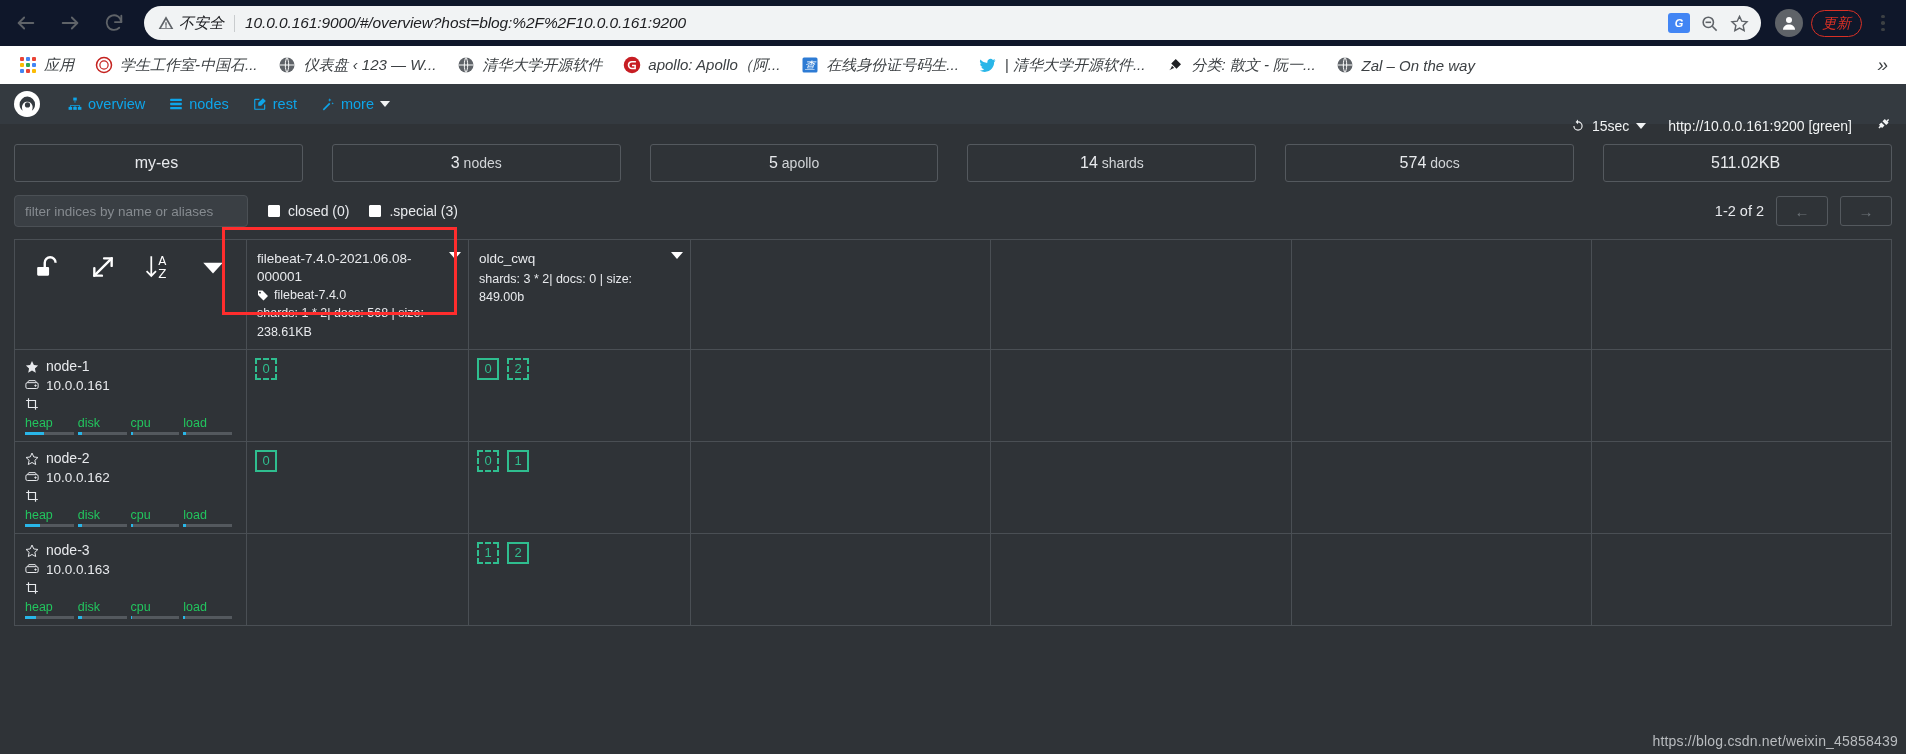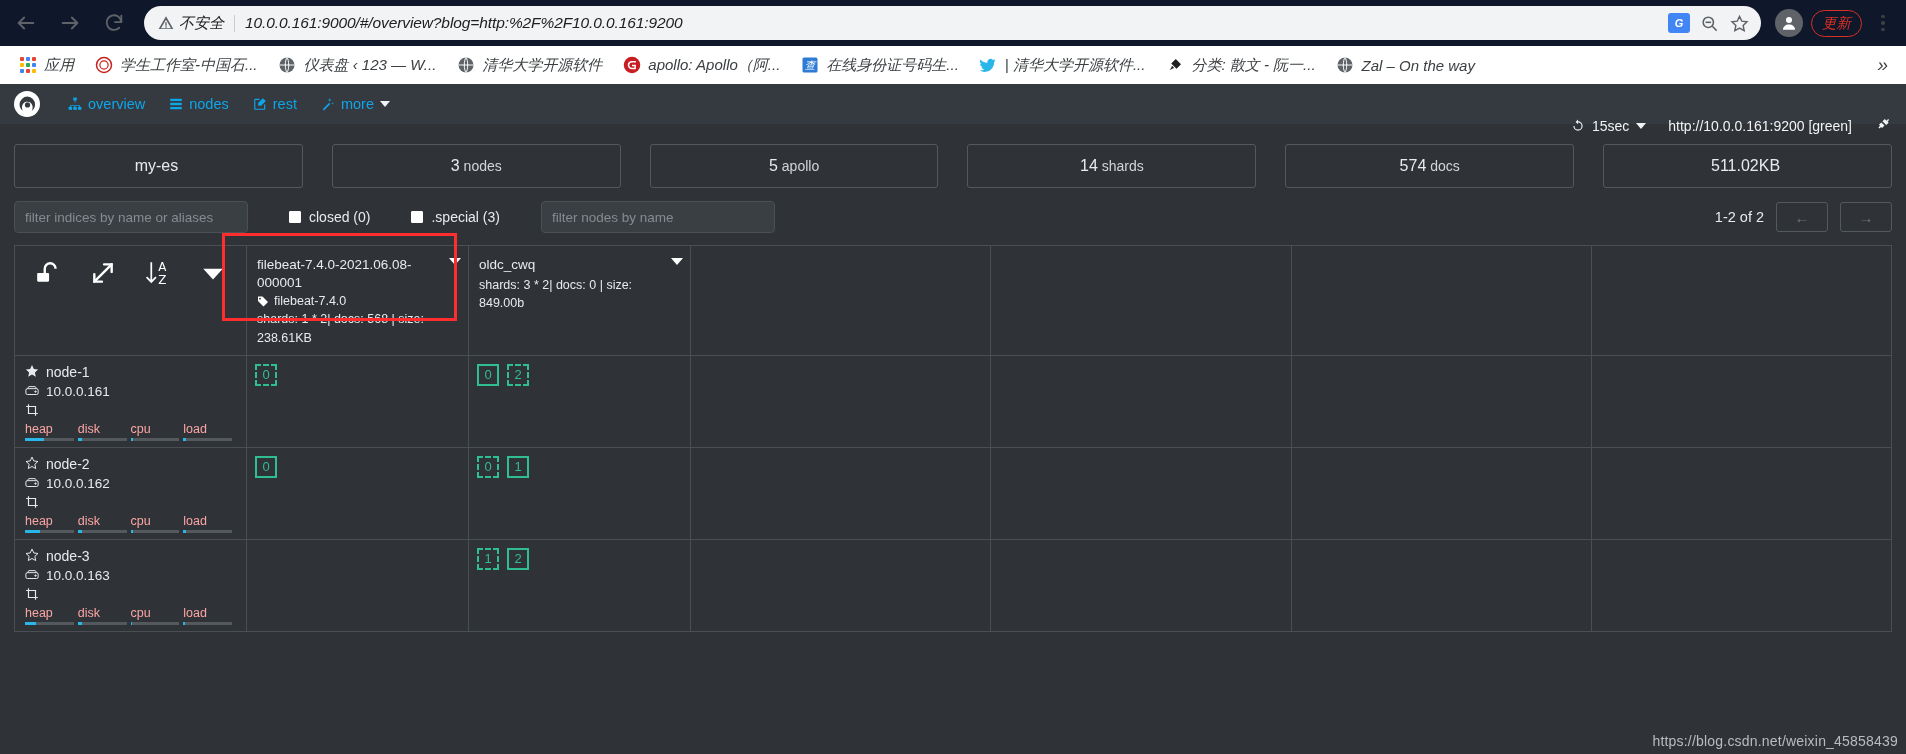--- a/index.html
+++ b/index.html
@@ -97,29 +97,29 @@
   .refresh-grp svg { width: 14px; height: 14px; }
   .caret { width: 0; height: 0; border-left: 5px solid transparent;
            border-right: 5px solid transparent; border-top: 6px solid #f1f3f4; }
   .host-label { font-size: 14px; color: #f1f3f4; }
   .plug-ico { color: #f1f3f4; display: flex; }
   .plug-ico svg { width: 18px; height: 18px; }
 
   
   .stats { display: flex; gap: 29px; padding: 20px 14px 0 14px; }
   .stat {
-    flex: 1 1 0; height: 44px; border: 1px solid #54595e; border-radius: 3px;
+    flex: 1 1 0; height: 38px; border: 1px solid #54595e; border-radius: 3px;
     display: flex; align-items: center; justify-content: center;
     font-size: 15px; color: #e8eaed; gap: 4px;
   }
   .stat .num { font-size: 16px; }
   .stat .unit { font-size: 14px; color: #d2d5d8; }
 
   
-  .filters { display: flex; align-items: center; padding: 13px 14px 0 14px; gap: 41px; }
+  .filters { display: flex; align-items: center; padding: 13px 14px 0 14px; gap: 20px; }
   .filter-input {
     flex: 0 0 234px; height: 32px; background: #3a3f44; border: 1px solid #4b5055;
     border-radius: 4px; padding: 0 10px; color: #9aa0a6; font-size: 13.5px;
     display: flex; align-items: center;
   }
   .filter-input input {
     background: transparent; border: none; outline: none; width: 100%;
     color: #e8eaed; font-size: 13.5px; font-family: inherit;
   }
   .filter-input input::placeholder { color: #868b90; }
@@ -161,30 +161,30 @@
     border-left: 6px solid transparent; border-right: 6px solid transparent;
     border-top: 7px solid #ffffff;
   }
   .highlight-box {
     position: absolute; border: 3px solid #ff2d2d; pointer-events: none;
     left: 0; top: 0;
   }
 
   
   .node-cell { padding: 8px 10px 6px 10px !important; height: 85px; }
-  .node-name { display: flex; align-items: flex-start; gap: 7px; font-size: 14px; color: #e8eaed; }
+  .node-name { display: flex; align-items: flex-end; gap: 7px; font-size: 14px; color: #e8eaed; }
   .node-name svg { width: 14px; height: 14px; flex: 0 0 auto; }
   .node-ip { display: flex; align-items: center; gap: 7px; font-size: 13.5px;
              color: #e8eaed; margin-top: 4px; }
   .node-ip svg { width: 14px; height: 12px; flex: 0 0 auto; }
   .node-badge { margin-top: 4px; color: #e8eaed; display: flex; }
   .node-badge svg { width: 14px; height: 14px; }
   .metrics { display: flex; margin-top: 5px; gap: 0; }
   .metric { flex: 1 1 0; }
-  .metric .lbl { font-size: 12.5px; color: #fca5a5; margin-bottom: 2px; }
+  .metric .lbl { font-size: 12.5px; color: #22c55e; margin-bottom: 2px; }
   .metric .bar { height: 3px; background: #54595e; position: relative; margin-right: 4px; }
   .metric .bar i { position: absolute; left: 0; top: 0; height: 3px;
                    background: #29b6e8; display: block; }
 
   
   .shard-cell { padding: 8px 0 0 8px !important; height: 85px; }
   .shards { display: flex; gap: 8px; }
   .shard {
     width: 22px; height: 22px; display: flex; align-items: center;
     justify-content: center; font-size: 13px; color: #2fbe8f;
@@ -223,21 +223,21 @@
     </div>
 
     <div class="omnibox">
       <span class="warn-icon">
         <svg viewBox="0 0 24 24" fill="currentColor">
           <path d="M12 2 1 21h22L12 2zm0 5 7.5 13h-15L12 7zm-1 4v5h2v-5h-2zm0 6v2h2v-2h-2z"></path>
         </svg>
       </span>
       <span class="insecure-text">不安全</span>
       <span class="omni-sep"></span>
-      <span class="url-text">10.0.0.161:9000/#/overview?blog=http:%2F%2F10.0.0.161:9200</span>
+      <span class="url-text">10.0.0.161:9000/#/overview?host=blog:%2F%2F10.0.0.161:9200</span>
       <span class="omni-right">
         <span class="omni-ico">
           <span class="translate-ico">G</span>
         </span>
         <span class="omni-ico">
           <svg viewBox="0 0 24 24" fill="none" stroke="currentColor" stroke-width="2">
             <circle cx="10.5" cy="10.5" r="6.5"></circle>
               <line x1="15.5" y1="15.5" x2="21" y2="21"></line>
             <line x1="7" y1="10.5" x2="14" y2="10.5"></line>
           </svg>
@@ -456,23 +456,20 @@
     <div class="filter-input">
       <input type="text" placeholder="filter indices by name or aliases" style="">
     </div>
     <div class="chk-grp">
       <span class="chk"></span>
       <span>closed (0)</span>
     </div>
     <div class="chk-grp">
       <span class="chk"></span>
       <span>.special (3)</span>
-    </div>
-    <div class="filter-input">
-      <input type="text" placeholder="filter nodes by name" style="">
     </div>
     <div class="pager">
       <span class="pg-count">1-2 of 2</span>
       <span class="pg-btn">←</span>
       <span class="pg-btn">→</span>
     </div>
   </div>
 
   <div class="grid-wrap">
     <table class="grid">

